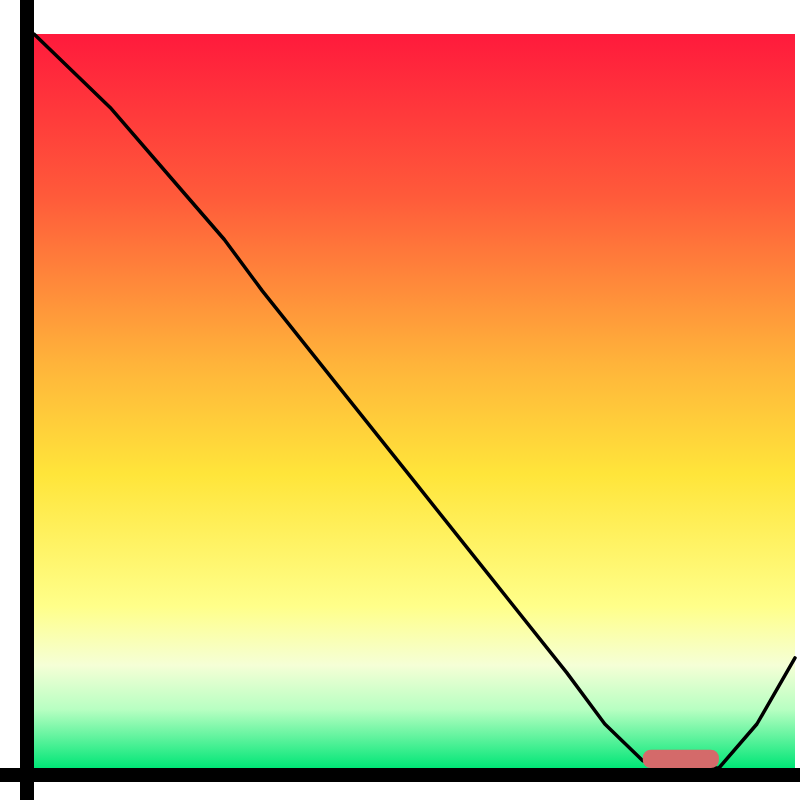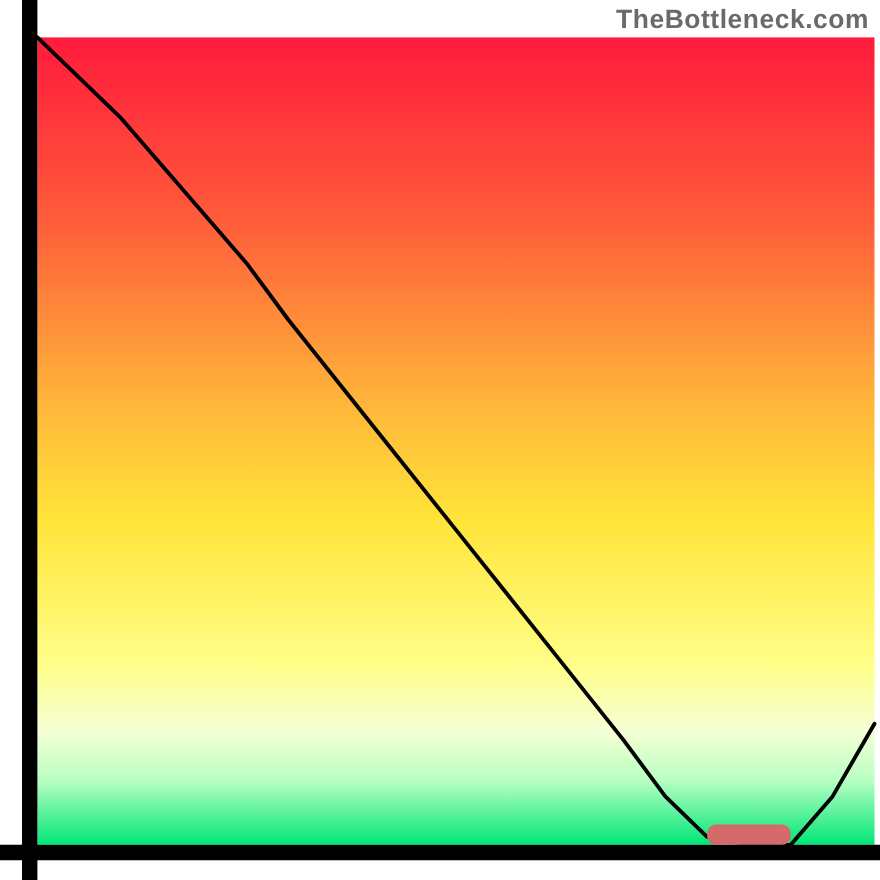--- a/index.html
+++ b/index.html
@@ -52,14 +52,13 @@
     <rect id="plot-bg" fill="url(#bg-grad)" x="34" y="34" width="761" height="734"></rect>
 
     <line id="axis-left" stroke-width="14" x1="27" x2="27" y1="0" y2="800" stroke="#000000"></line>
     <line id="axis-bottom" stroke-width="14" x1="0" x2="800" y1="775" y2="775" stroke="#000000"></line>
 
     <path id="curve" fill="none" stroke-width="3.5" stroke-linejoin="round" stroke-linecap="round" d="M34.0 34.0 L110.1 107.4 L186.2 195.5 L224.3 239.5 L262.3 290.9 L338.4 386.3 L414.5 481.7 L490.6 577.2 L566.7 672.6 L604.8 724.0 L642.8 760.7 L680.9 768.0 L718.9 768.0 L756.9 724.0 L795.0 657.9" stroke="#000000"></path>
 
     <rect id="marker" rx="8" ry="8" x="642.8000000000001" width="76.09999999999991" y="749.65" height="18.35" fill="#d46a6a"></rect>
   </svg>
 
-  <div class="watermark">TheBottleneck.com</div>
 </div>
 
 </body></html>

